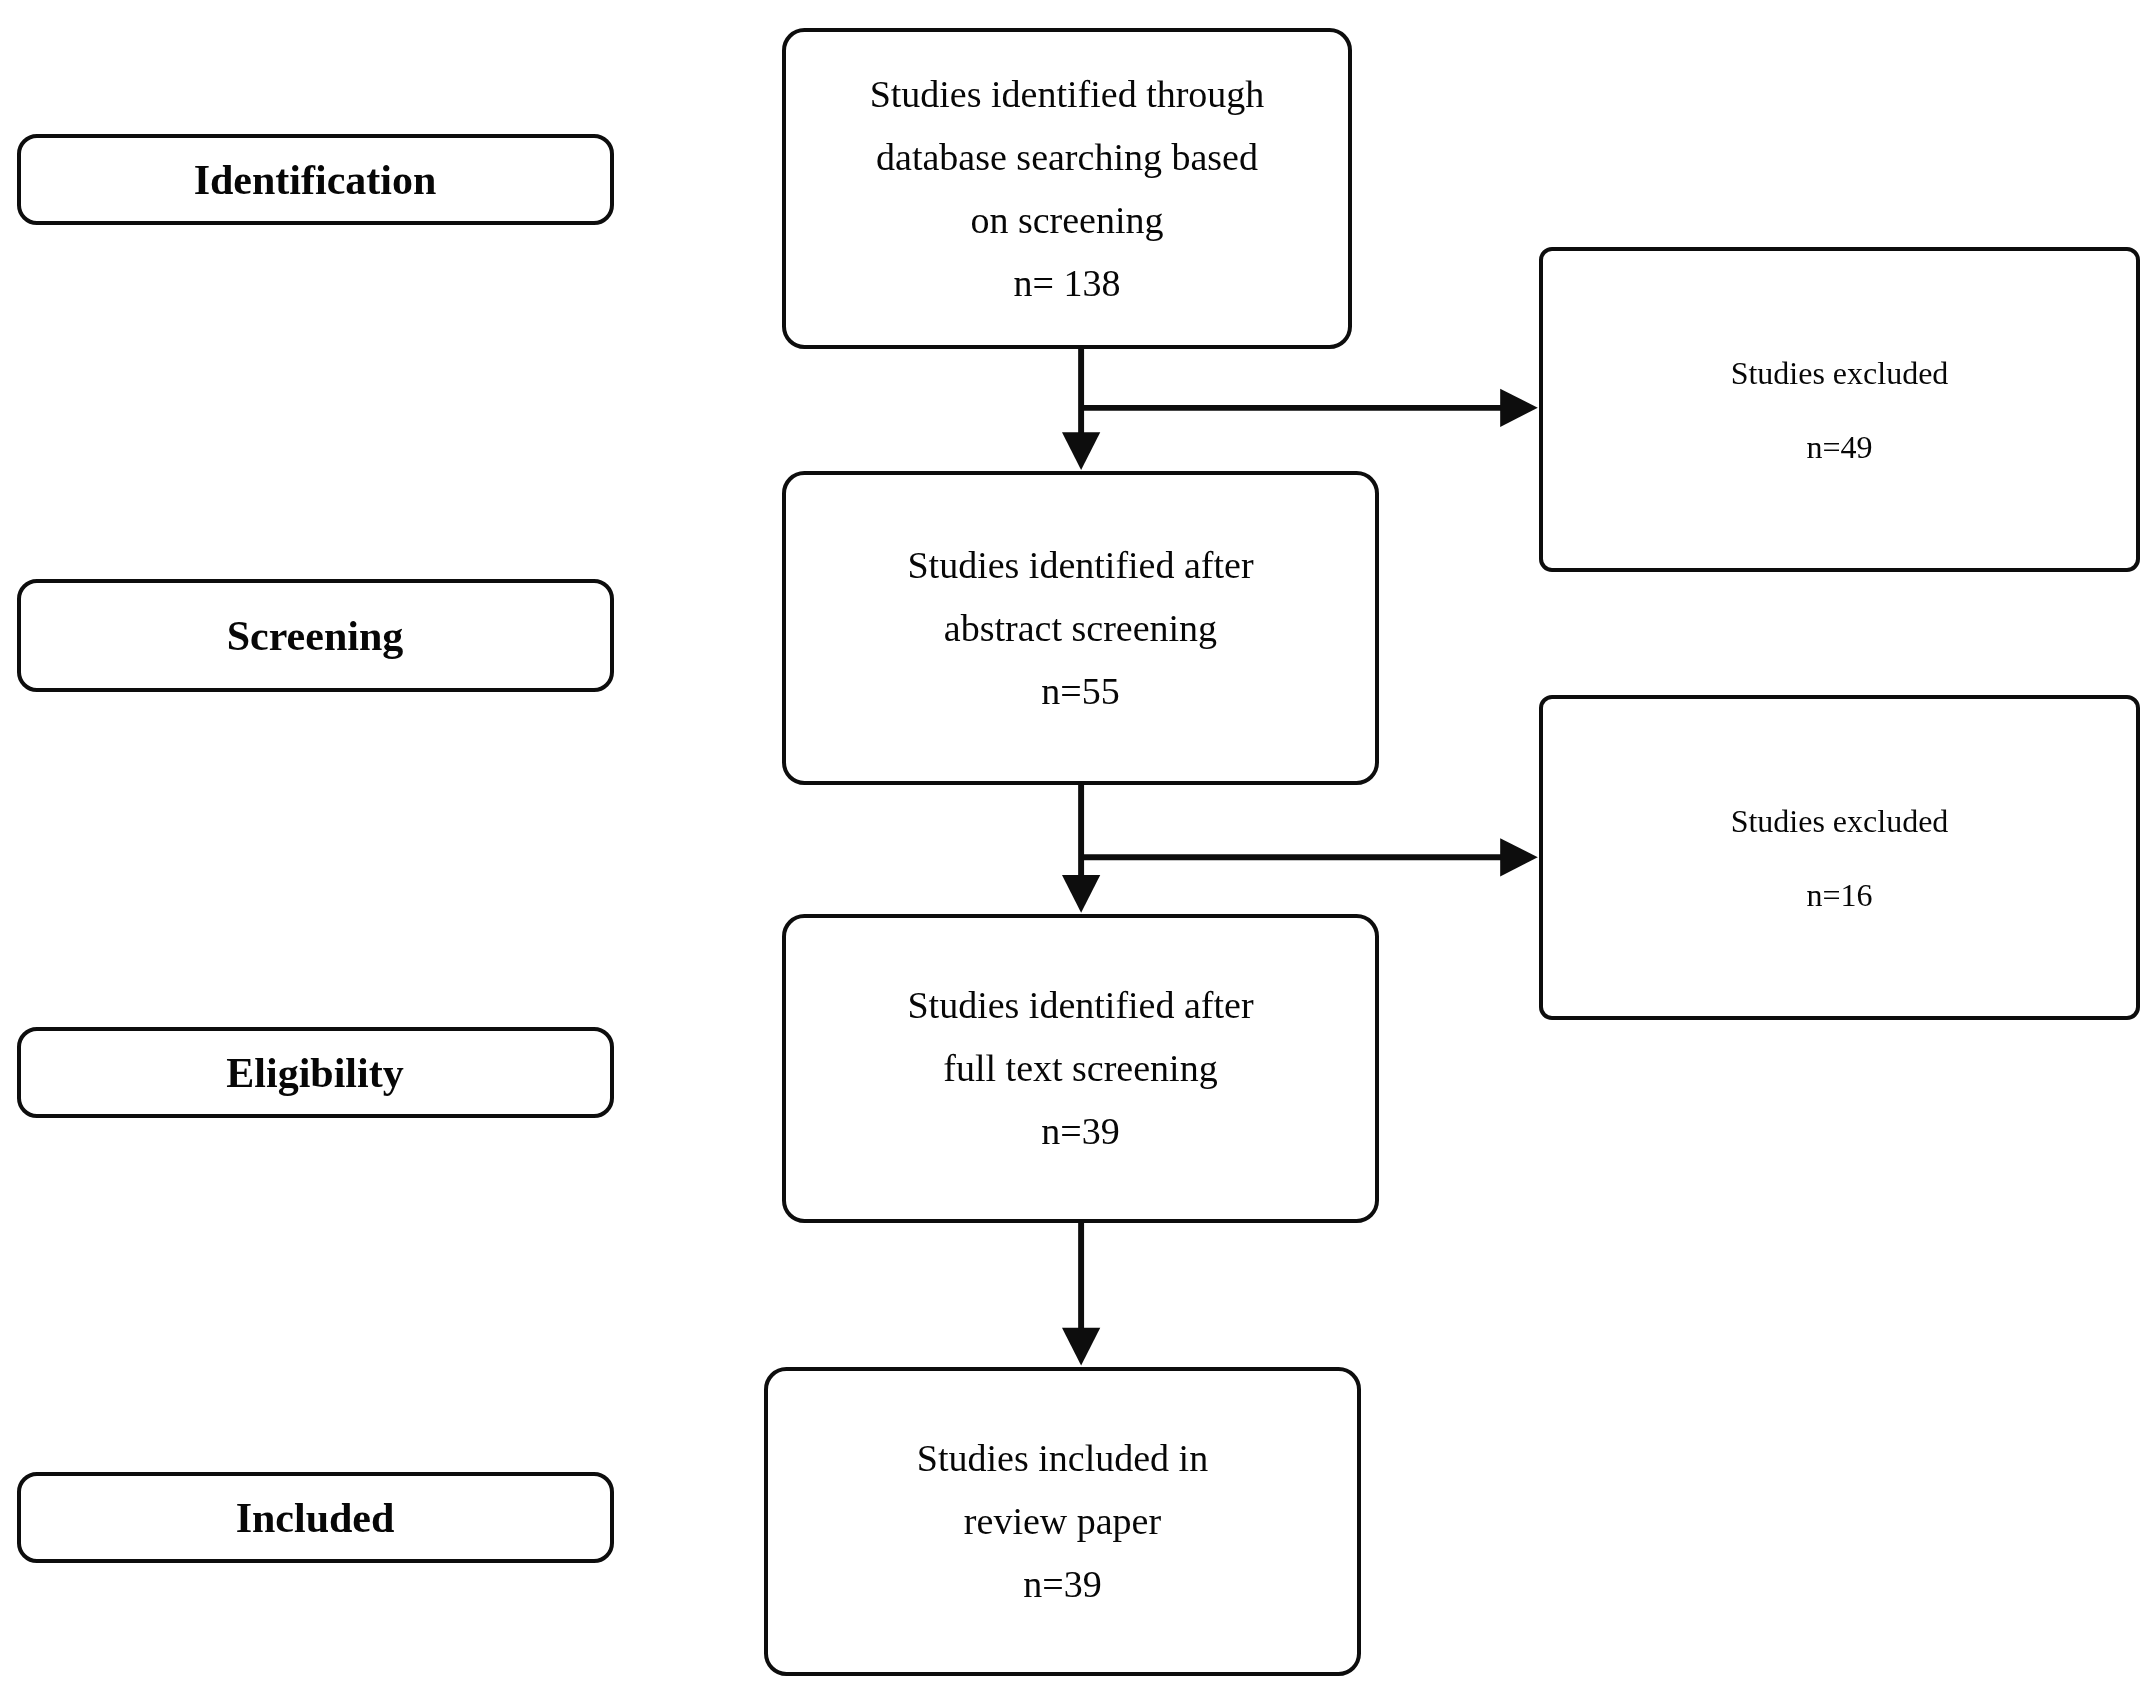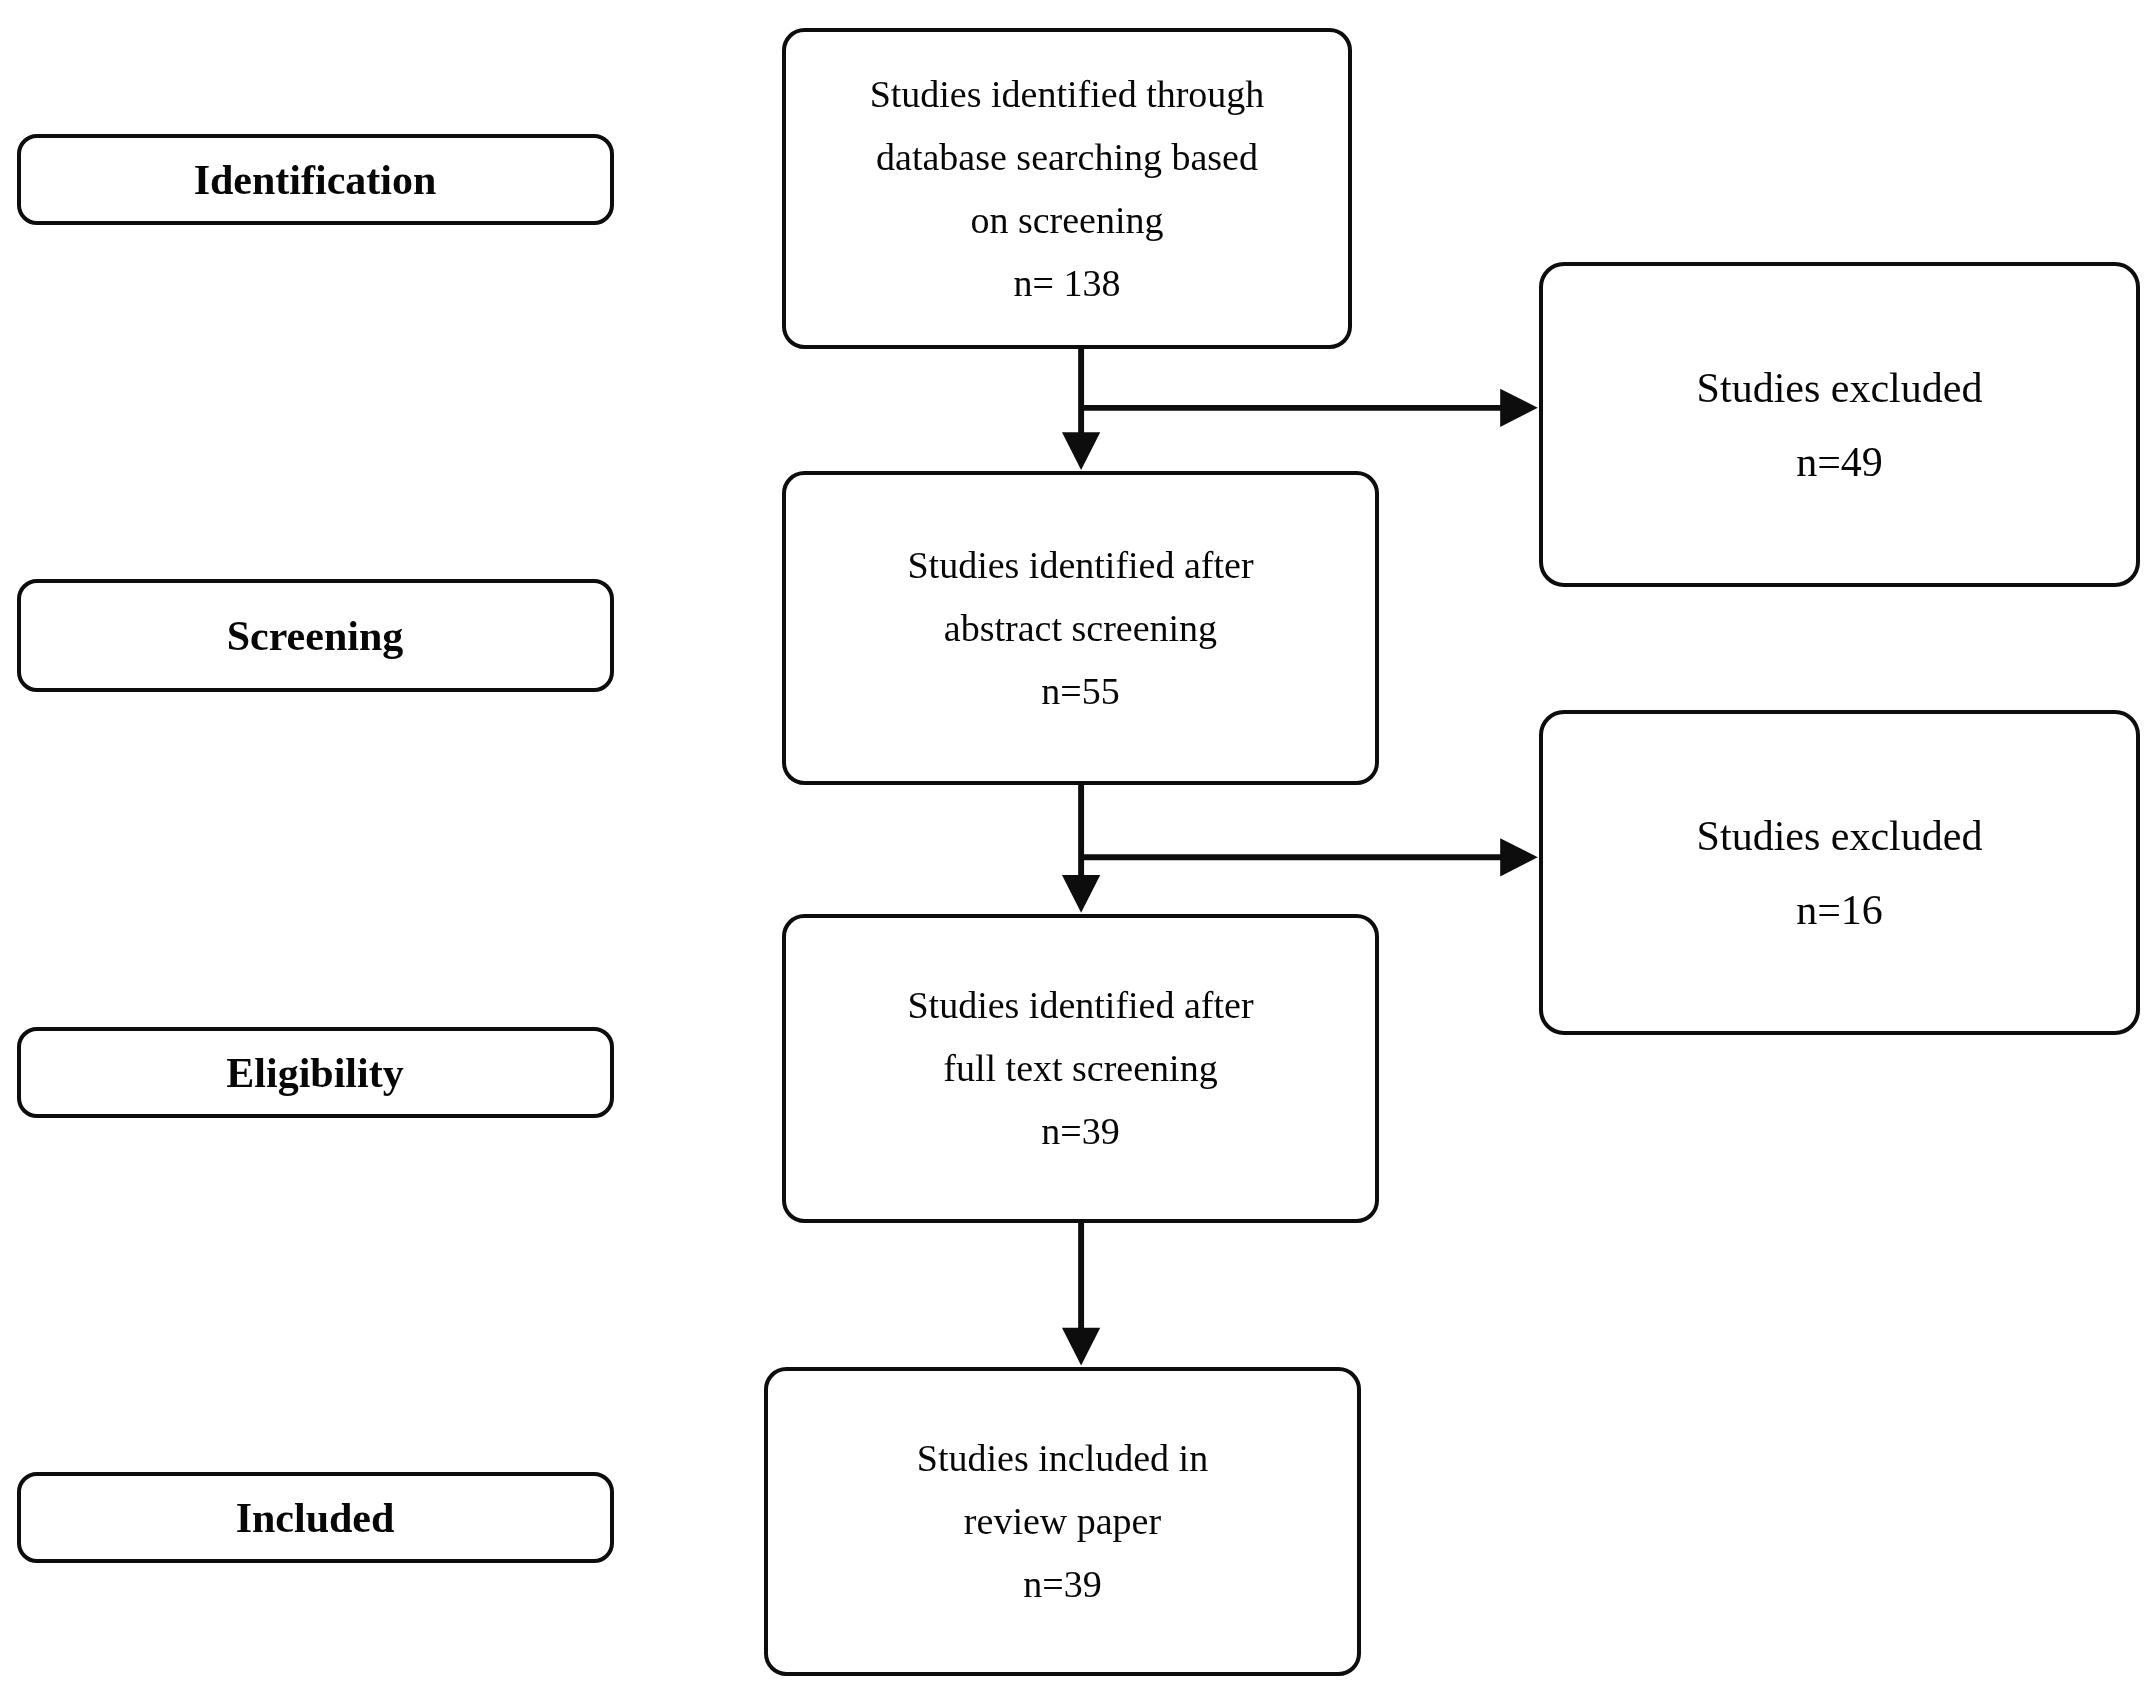--- a/index.html
+++ b/index.html
@@ -32,24 +32,23 @@
     align-items: center;
     justify-content: center;
     text-align: center;
   }
   .flow {
     border-radius: 22.4px;
     font-size: 38px;
     line-height: 63px;
   }
   .excl {
-    border-radius: 25px;
-    font-size: 42px;
+    border-radius: 13px;
+    font-size: 32px;
     line-height: 74px;
-    margin-top: 15px;
   }
   .stage {
     border-radius: 20px;
     font-weight: bold;
     font-size: 42px;
     line-height: 46px;
   }
   .boxtext { width: 100%; }
 </style>
 </head>

